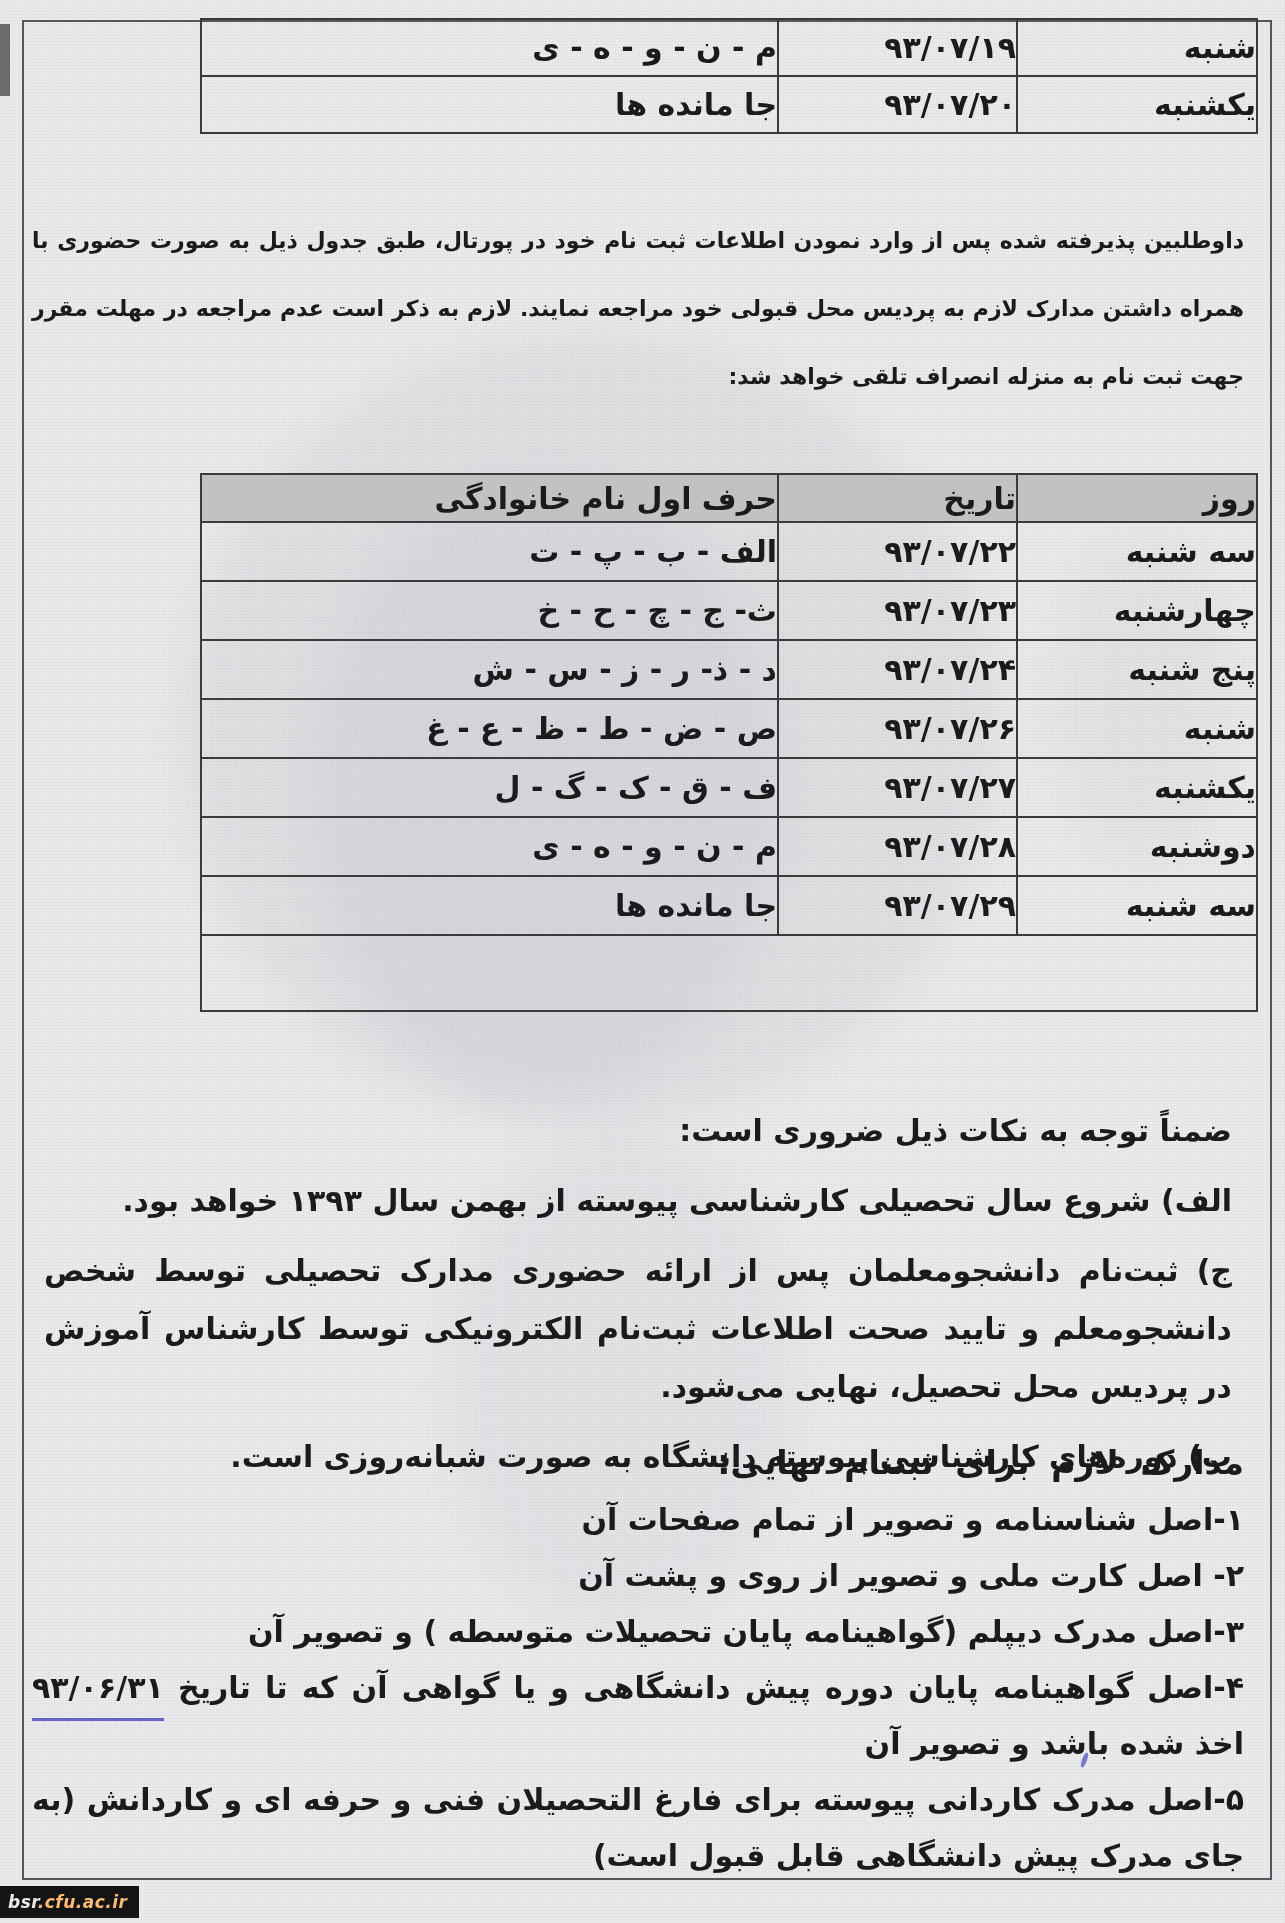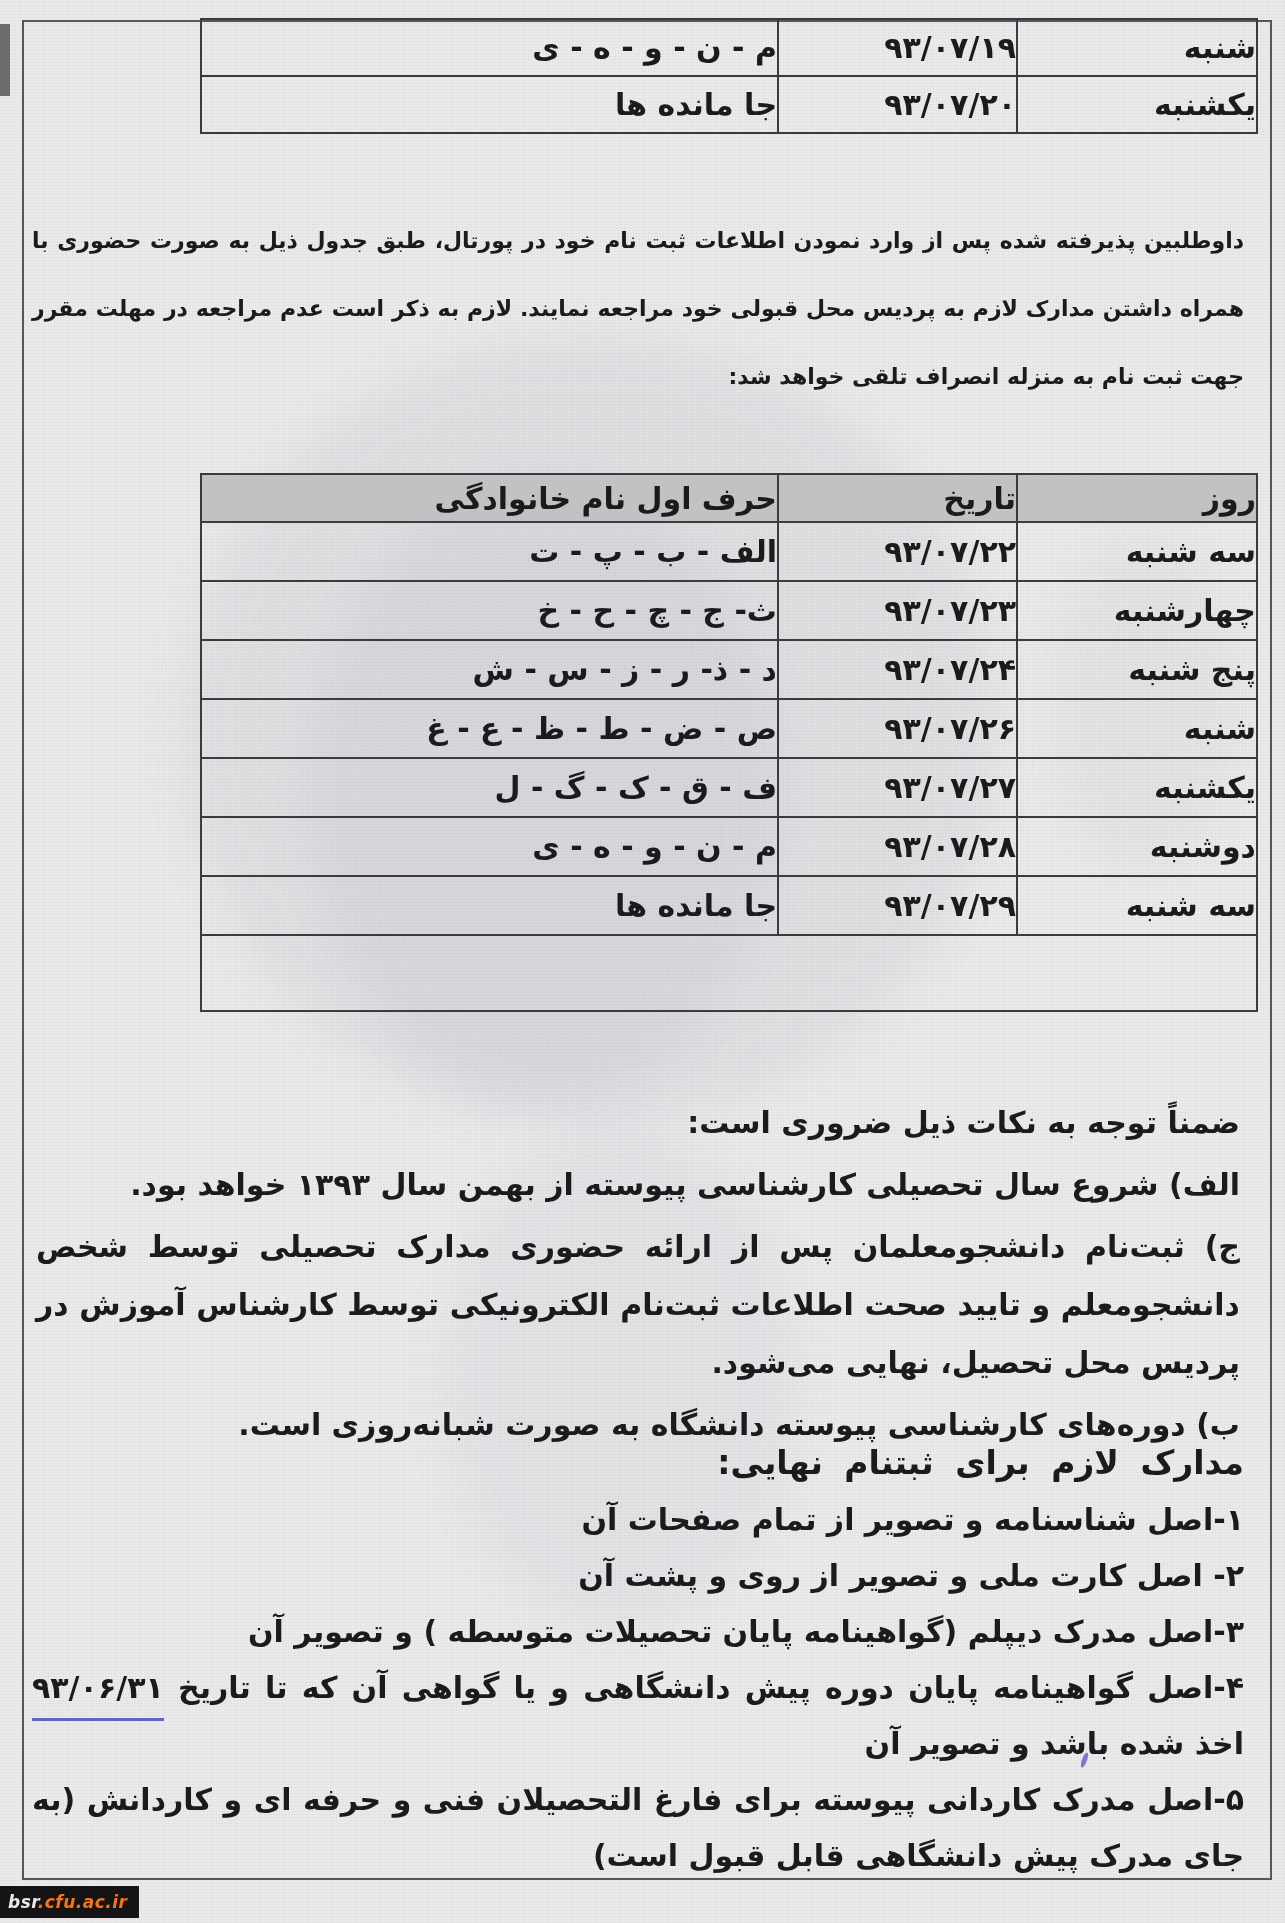--- a/index.html
+++ b/index.html
@@ -38,21 +38,21 @@
 
   .rtl-text { direction:rtl; text-align:justify; z-index:2; }
   #intro-paragraph {
     left:32px; top:207px; width:1212px;
     font-size:22px; line-height:68px;
   }
   #notes-block {
     left:32px; top:1090px; width:1212px;
     font-size:30px; line-height:58px;
   }
-  #notes-block p { margin:4px; }
+  #notes-block p { margin:12px; }
   #documents-block {
     left:32px; top:1434px; width:1212px;
     font-size:30px; line-height:56px;
   }
   #documents-block p { margin:0; }
   #doc-heading {
     font-size:33px; letter-spacing:4px; word-spacing:10px; line-height:58px;
   }
   .underlined-date {
     border-bottom:3px solid #6363c2;
@@ -60,21 +60,21 @@
   }
   #pen-mark { left:1082px; top:1752px; width:5px; height:16px; background:#5c5cc0; border-radius:50%; transform:rotate(20deg); opacity:.8; z-index:2; }
 
   #site-badge {
     left:0; top:1886px; height:32px; padding:2px 12px 2px 8px;
     background:#141414; z-index:3;
     font-style:italic; font-size:17px; line-height:28px;
     letter-spacing:0.5px; white-space:nowrap;
   }
   #site-badge .badge-white { color:#e9e9e9; }
-  #site-badge .badge-orange { color:#f97316; }
+  #site-badge .badge-orange { color:#fdba74; }
 </style>
 </head>
 <body>
 
 <svg id="watermark" class="layer" viewBox="0 0 1285 1923">
   <defs>
       <filter id="blur1">
         <feGaussianBlur stdDeviation="22"></feGaussianBlur>
       </filter>
     </defs>

